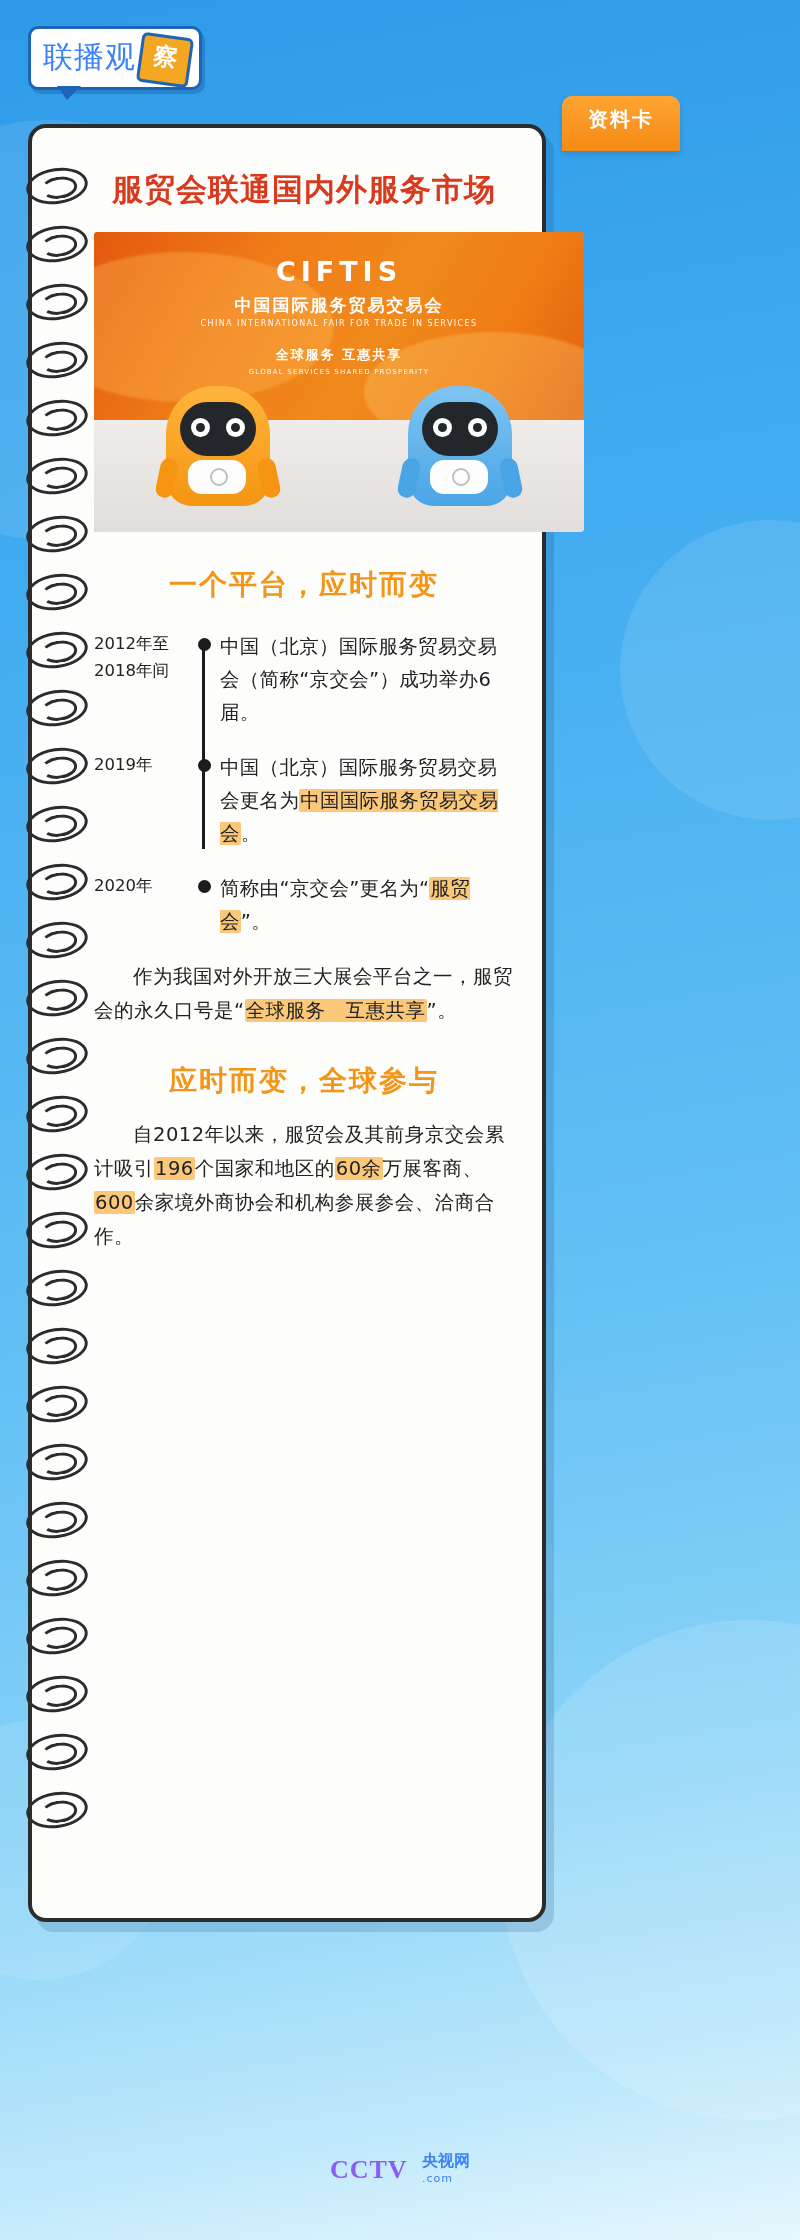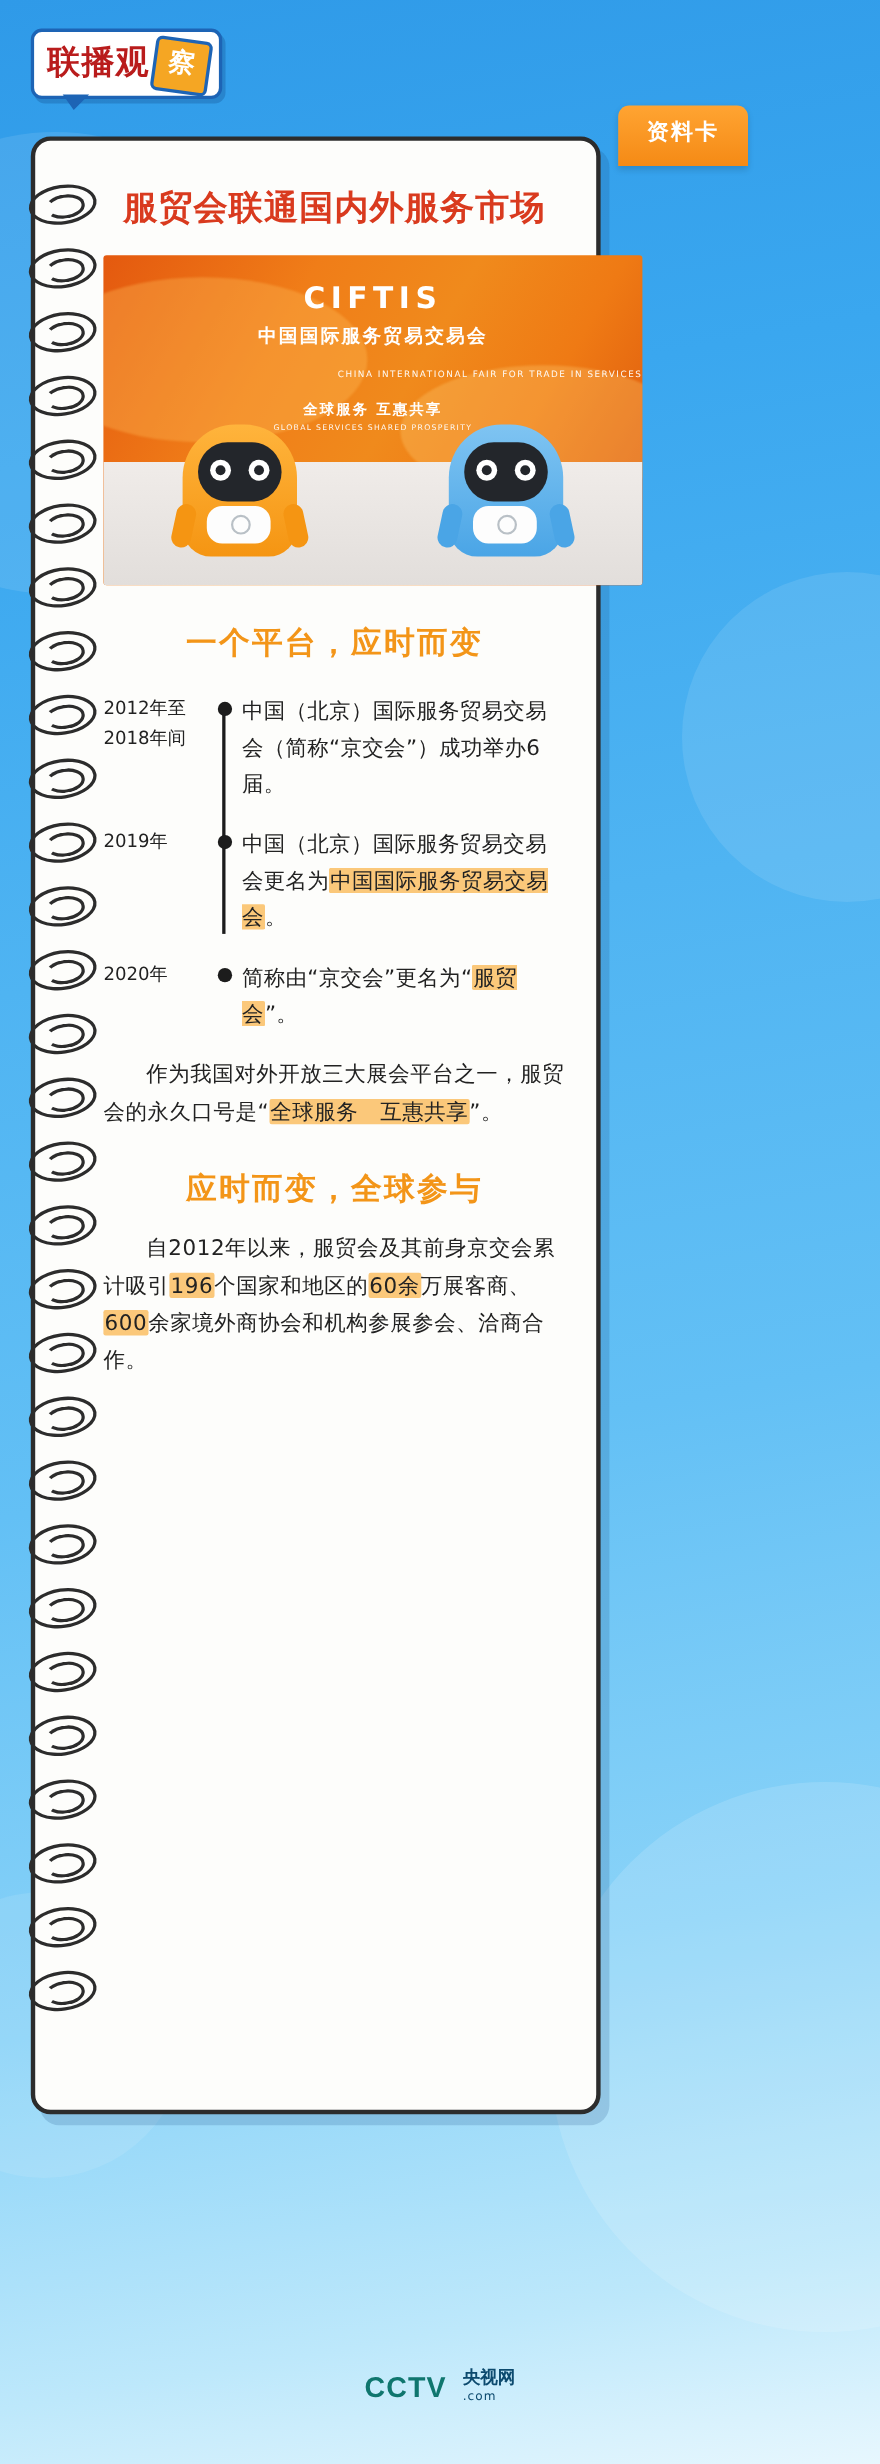--- a/index.html
+++ b/index.html
@@ -53,22 +53,22 @@
     border-left: 10px solid transparent;
     border-right: 14px solid transparent;
     border-top: 14px solid #1d64b5;
   }
   .logo-text {
     position: absolute;
     left: 12px;
     top: 8px;
     font-family: "DejaVu Sans", sans-serif;
     font-size: 30px;
-    font-weight: bold;
-    color: #b91c1c;
+    font-weight: normal;
+    color: #3b82f6;
     letter-spacing: 1px;
     line-height: 40px;
   }
   .logo-accent {
     position: absolute;
     right: 8px;
     top: 6px;
     width: 46px;
     height: 44px;
     background: #f5a623;
@@ -199,23 +199,22 @@
   }
   .ciftis .c-cn {
     font-size: 17px;
     font-weight: bold;
     letter-spacing: 2px;
     margin-top: 7px;
   }
   .ciftis .c-en {
     font-size: 8px;
     letter-spacing: 1.4px;
-    margin-top: 19px;
+    margin-top: 2px;
     opacity: .95;
-    text-align: right;
   }
   .ciftis .c-slogan {
     font-size: 13px;
     font-weight: bold;
     letter-spacing: 2px;
     margin-top: 18px;
   }
   .ciftis .c-slogan-en {
     font-size: 7px;
     letter-spacing: 1.2px;
@@ -352,34 +351,34 @@
   
   .footer {
     position: absolute;
     left: 0;
     right: 0;
     bottom: 52px;
     text-align: center;
   }
   .cctv-logo {
     display: inline-block;
-    font-family: Liberation Sans, sans-serif;
+    font-family: Liberation Serif, serif;
     font-size: 26px;
     font-weight: bold;
-    color: #0f766e;
+    color: #8b5cf6;
     letter-spacing: 1px;
     vertical-align: middle;
   }
   .cctv-cn {
     display: inline-block;
     margin-left: 10px;
     font-family: "DejaVu Sans", sans-serif;
     font-size: 16px;
     font-weight: bold;
-    color: #0c4a6e;
+    color: #3b82f6;
     vertical-align: middle;
     line-height: 18px;
     text-align: left;
   }
   .cctv-cn small {
     display: block;
     font-size: 11px;
     font-weight: normal;
     letter-spacing: 1px;
   }

